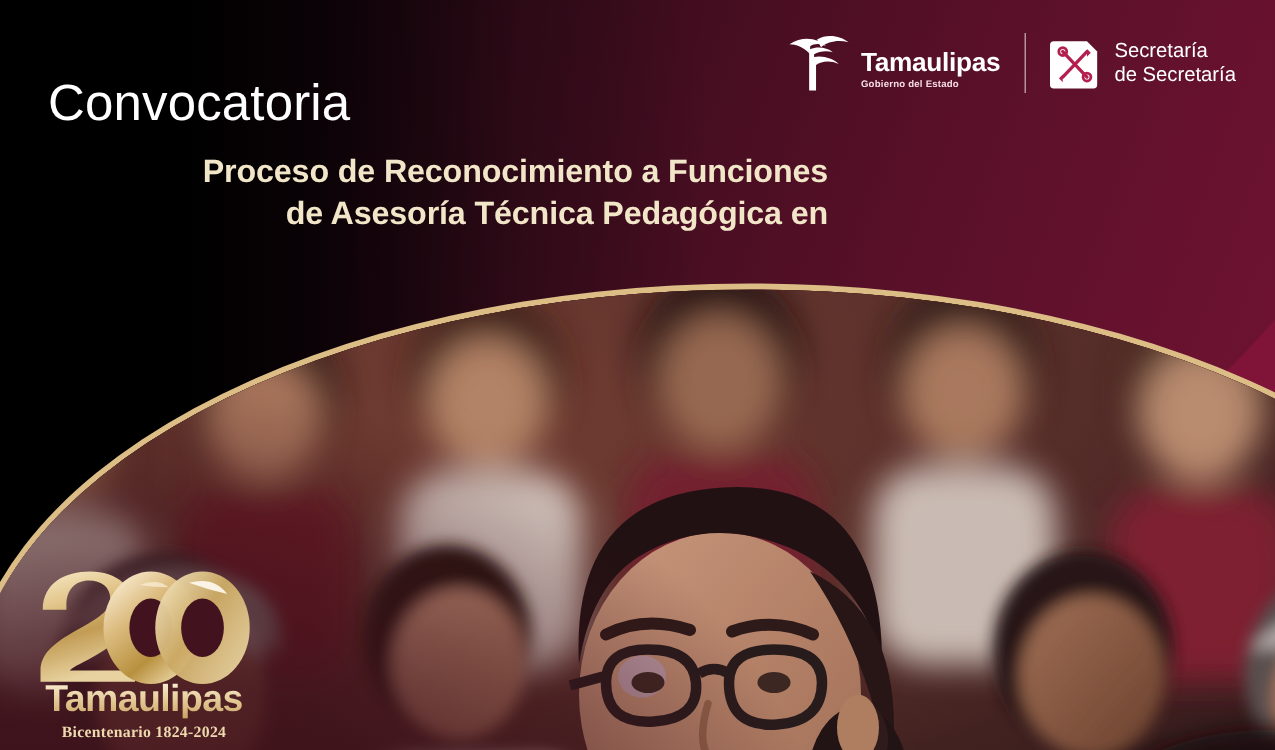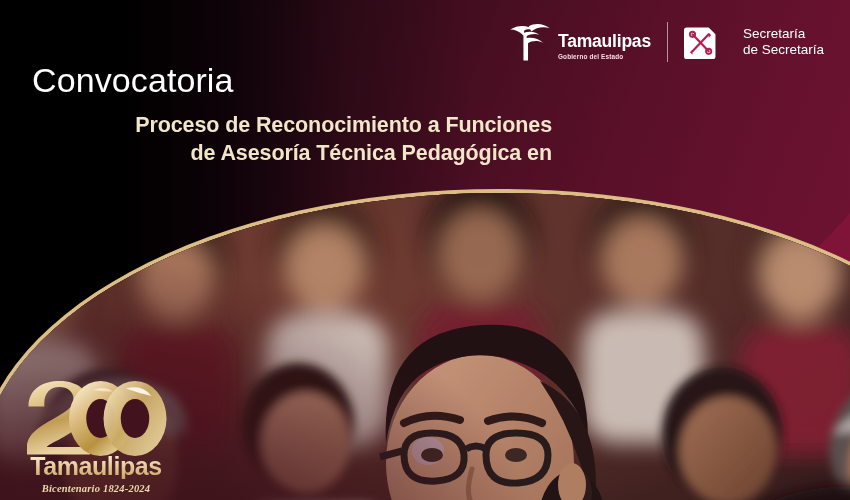--- a/index.html
+++ b/index.html
@@ -67,21 +67,21 @@
 
   
   .photo-vignette {
     position:absolute; inset:0;
     background:
       radial-gradient(58% 78% at 10% 72%, rgba(62,16,26,.93) 0%, rgba(62,16,26,.80) 34%, rgba(62,16,26,.38) 58%, rgba(62,16,26,0) 78%),
       linear-gradient(180deg, rgba(0,0,0,0) 60%, rgba(0,0,0,.22) 100%);
   }
 
   
-  .headline-block { position:absolute; left:32px; top:63px; width:520px; z-index:6; }
+  .headline-block { position:absolute; left:32px; top:52px; width:520px; z-index:6; }
   .kicker {
     color:#ffffff;
     font-size:34px;
     font-weight:300;
     letter-spacing:.1px;
     line-height:1.05;
     white-space:nowrap;
   }
   .subhead {
     margin-top:13px;
@@ -103,21 +103,21 @@
   .logo-tam .mark { width:42px; height:40px; flex:0 0 auto; }
   .logo-tam .wordmark { padding-bottom:2px; }
   .logo-tam .w1 {
     color:#fff; font-size:17.5px; font-weight:700; line-height:1; letter-spacing:-.2px;
   }
   .logo-tam .w2 {
     color:#f6dde6; font-size:6.4px; font-weight:600; line-height:1;
     margin-top:3px; letter-spacing:.15px;
   }
   .divider { width:1px; height:40px; background:rgba(255,255,255,.55); }
-  .logo-sep { display:flex; align-items:center; gap:25px; }
+  .logo-sep { display:flex; align-items:center; gap:9px; }
   .logo-sep .badge {
     width:34px; height:36px; flex:0 0 auto;
   }
   .logo-sep .sep-text { color:#fff; font-size:13.5px; line-height:1.18; font-weight:400; }
   .logo-sep .sep-text b { font-weight:400; display:block; }
 
   
   .bicentenario {
     position:absolute; left:20px; bottom:6px; width:152px; z-index:8;
     text-align:center;
@@ -126,21 +126,21 @@
   .bicentenario .tam {
     margin-top:-2px;
     font-size:25px; font-weight:700; line-height:1;
     letter-spacing:-.4px;
     background:linear-gradient(180deg,#fbf0d8 0%,#e7cf9e 45%,#c9a462 100%);
     -webkit-background-clip:text; background-clip:text; color:transparent;
   }
   .bicentenario .bic {
     margin-top:4px;
     font-family:"Liberation Serif", serif;
-    font-style:italic; font-weight:700;
+    font-weight:700;
     font-size:10.5px; letter-spacing:.2px;
     color:#edd9ad;
   }
 </style>
 </head>
 <body>
 
 <div id="banner">
 
   <div class="bg-base"></div>

